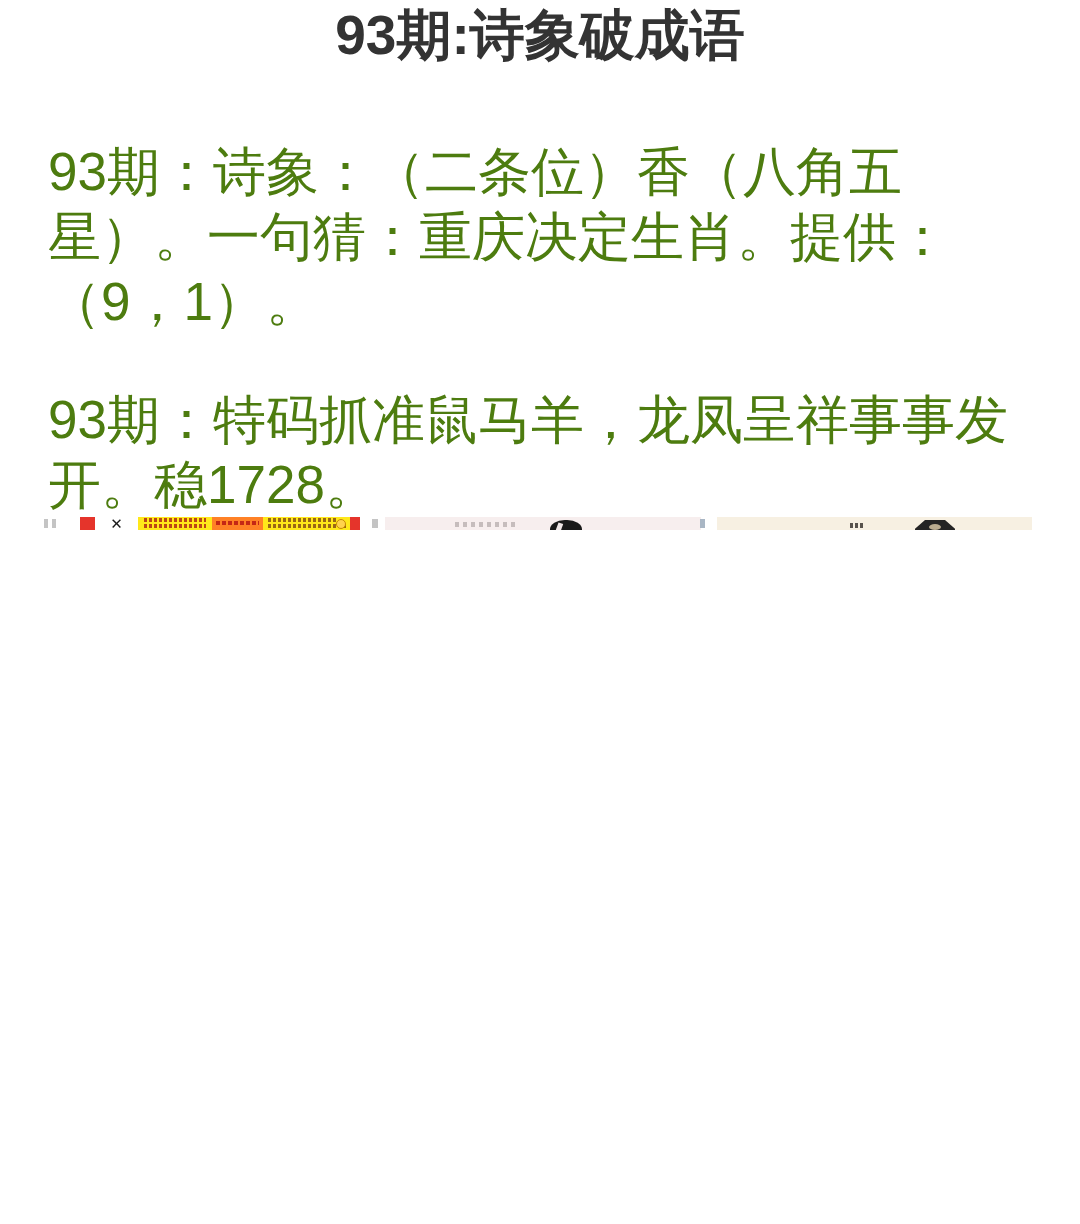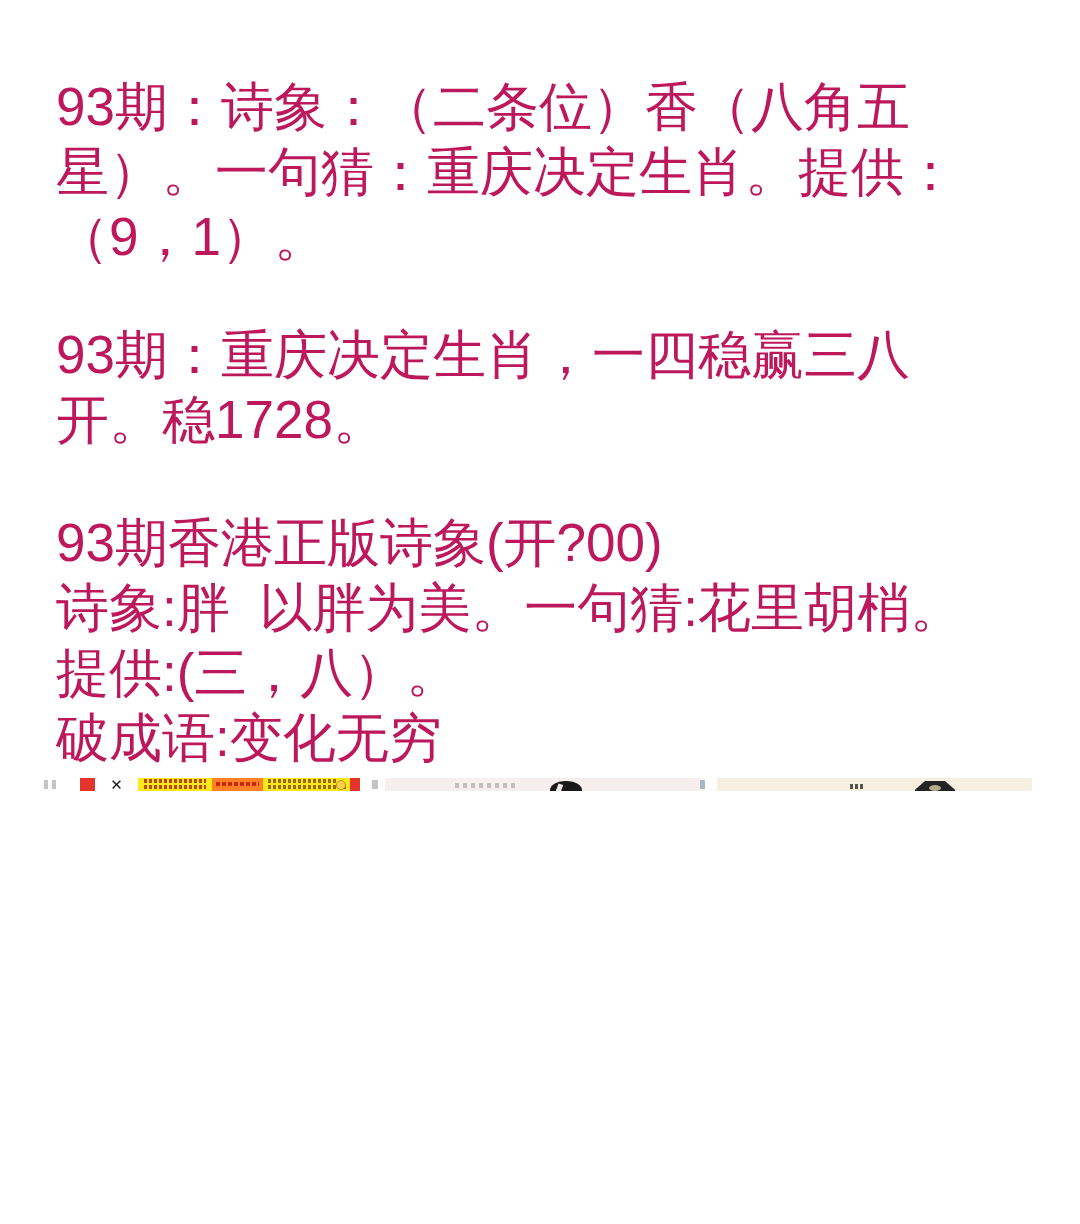--- a/index.html
+++ b/index.html
@@ -19,26 +19,26 @@
     padding-top: 5px;
     font-size: 55px;
     line-height: 60px;
     font-weight: bold;
     text-align: center;
     color: #333333;
     white-space: pre-wrap;
   }
 
   .para {
-    margin: 8px;
+    margin: 0;
     font-size: 53px;
     line-height: 65px;
     font-weight: 400;
     white-space: pre-wrap;
-    color: #be185d;
+    color: #4d7c0f;
     word-break: break-all;
   }
   .para.p1   { margin-top: 74px; }
   .para.poem { margin-top: 52px; }
   .para.p3   { margin-top: 53px; }
   .para.p4   { margin-top: 58px; }
 
   
   .thumb-strip {
     position: absolute;
@@ -123,33 +123,30 @@
   .t3-hex::after {
     content: ""; position: absolute; left: 14px; top: 4px; width: 12px; height: 6px;
     background: #b9ab8f; border-radius: 50%;
   }
 </style>
 </head>
 <body>
 
 <div class="page">
 
+  <h1 class="title">93期:诗象破成语</h1>
 
   <p class="para p1">93期：诗象：（二条位）香（八角五
 星）。一句猜：重庆决定生肖。提供：
 （9，1）。</p>
 
 
-  <p class="para p3">93期：重庆决定生肖，一四稳赢三八
+  <p class="para p3">93期：特码抓准鼠马羊，龙凤呈祥事事发
 开。稳1728。</p>
 
-  <p class="para p4">93期香港正版诗象(开?00)
-诗象:胖  以胖为美。一句猜:花里胡梢。
-提供:(三，八）。
-破成语:变化无穷</p>
 
 </div>
 
 <div class="thumb-strip">
 
   <div class="tick t-a"></div>
   <div class="tick t-b"></div>
 
   <div class="thumb one">
     <div class="t1-red-start"></div>

